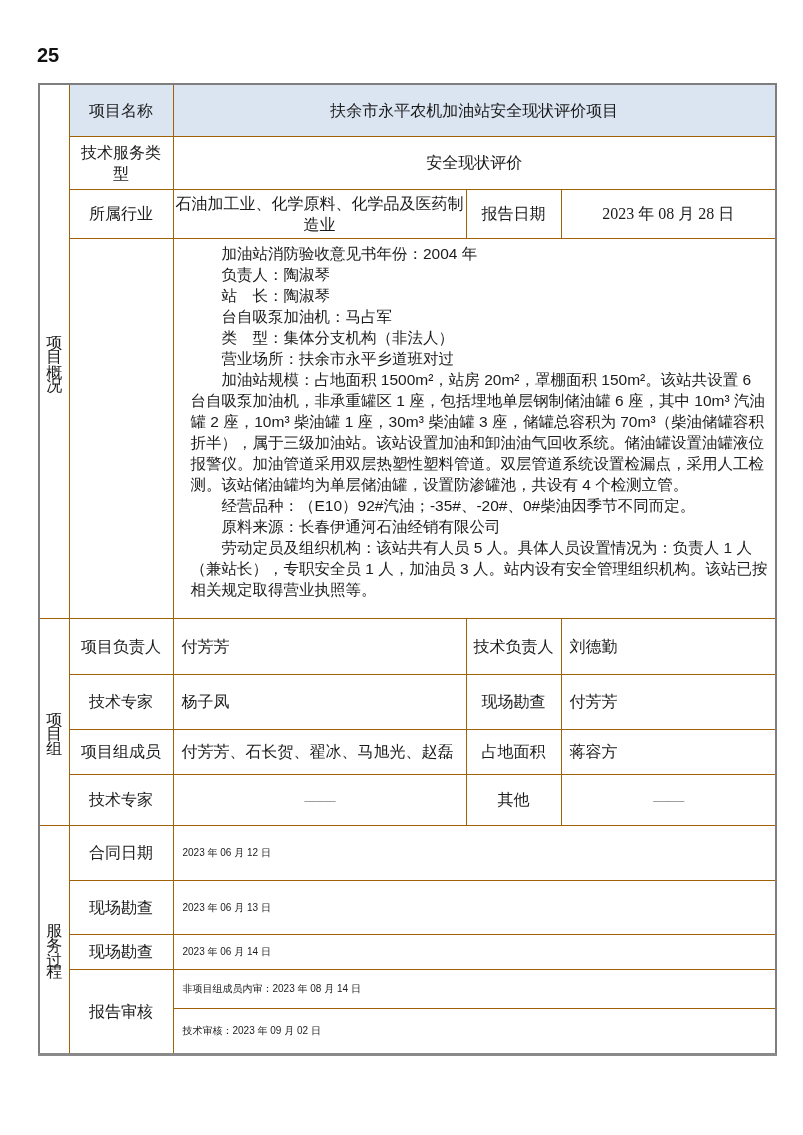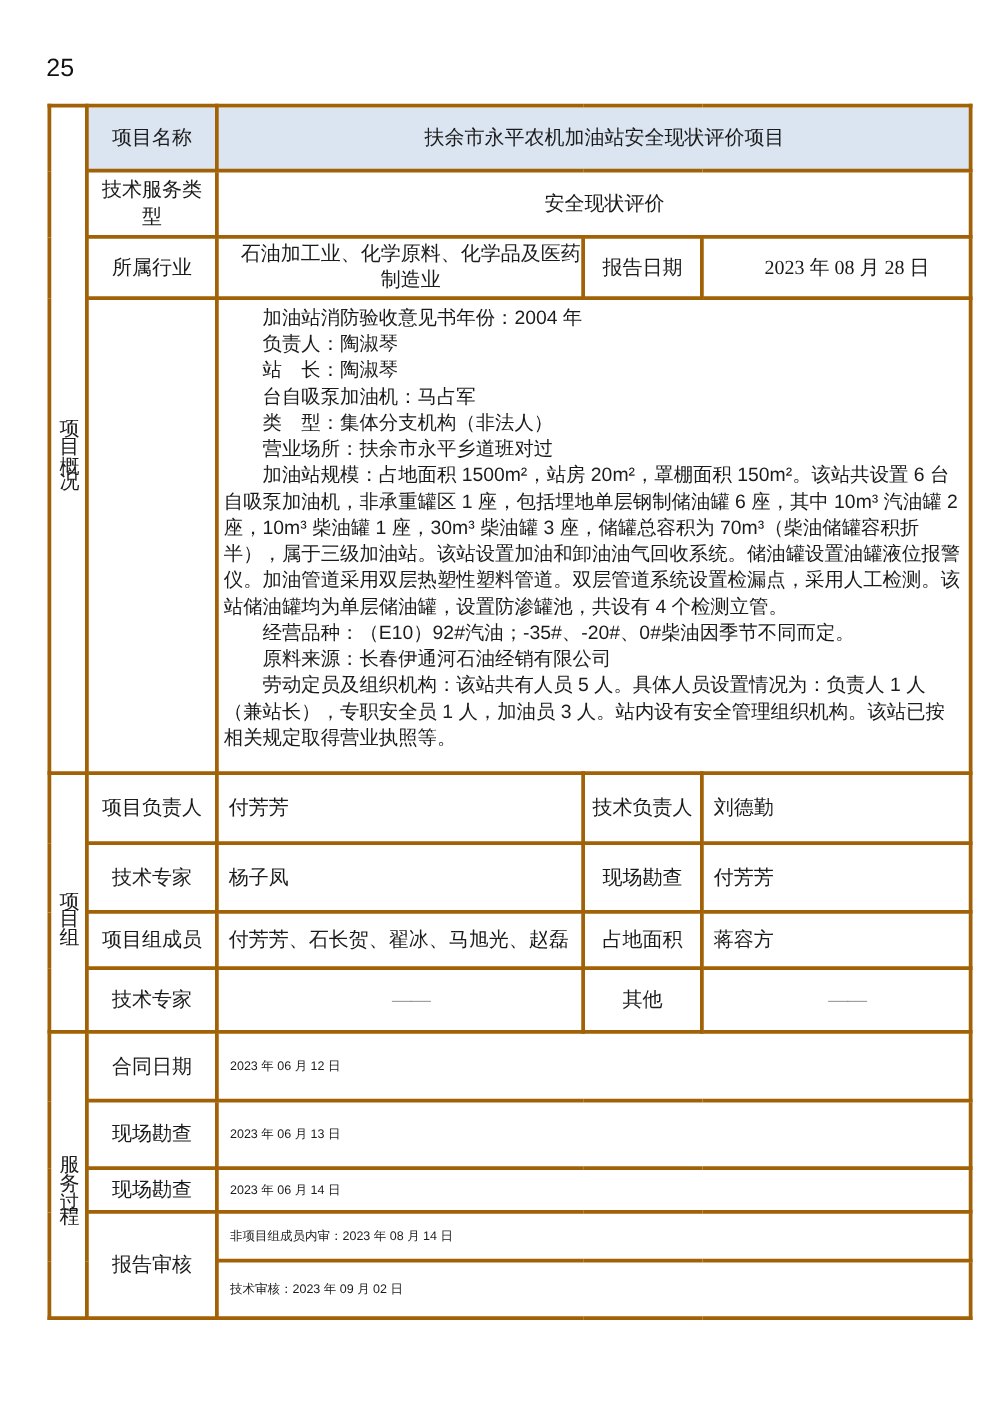--- a/index.html
+++ b/index.html
@@ -6,57 +6,57 @@
   body {
     width:803px; height:1135px;
     background:#ffffff;
     position:relative;
     font-family:"Liberation Serif","DejaVu Serif",serif;
     color:#1b1b1b;
   }
   .page-number {
     position:absolute; left:37px; top:44px;
     font-family:"Liberation Sans","DejaVu Sans",sans-serif;
-    font-weight:normal; font-size:20px; color:#111;
+    font-weight:bold; font-size:20px; color:#111;
   }
   table.doc-table {
     position:absolute; left:38px; top:83px;
     width:737px;
     border-collapse:collapse; table-layout:fixed;
     border:2px solid #7e7e7e;
     border-bottom:3px solid #8a8a8a;
   }
   .doc-table td {
-    border:3px solid #a16207;
+    border:1px solid #a16207;
     padding:0;
     font-size:16px;
     vertical-align:middle;
     overflow:hidden;
     line-height:21px;
   }
   
   tr.r1{height:52px} tr.r2{height:53px} tr.r3{height:49px} tr.r4{height:380px}
   tr.r5{height:56px} tr.r6{height:55px} tr.r7{height:45px} tr.r8{height:51px}
   tr.r9{height:55px} tr.r10{height:54px} tr.r11{height:35px}
   tr.r12{height:39px} tr.r13{height:46px}
 
   td.label { text-align:center; padding:0 5px; }
-  td.center { text-align:center;padding-left:17px; }
+  td.center { text-align:center; }
   td.val { text-align:left; padding-left:8px;margin-left:12px; }
   td.blue { background:#dbe5f1; }
   td.vlabel { text-align:center; }
   .vtext {
     writing-mode:vertical-lr;
     text-orientation:upright;
     letter-spacing:0.88em;
     margin:0 auto;
     line-height:1;
     font-size:16px;
   }
-  td.overview-cell { vertical-align:top; padding:4px 7px 0 4px; }
+  td.overview-cell { vertical-align:top; padding:4px 7px 0 17px; }
   td.overview-cell p {
     margin:0;
     font-size:15.5px;
     line-height:21px;
     text-indent:31px;
     font-family:"Liberation Sans","DejaVu Sans",serif;
   }
   td.date-cell {
     font-family:"Liberation Sans","DejaVu Sans",serif;
     font-size:10px;

